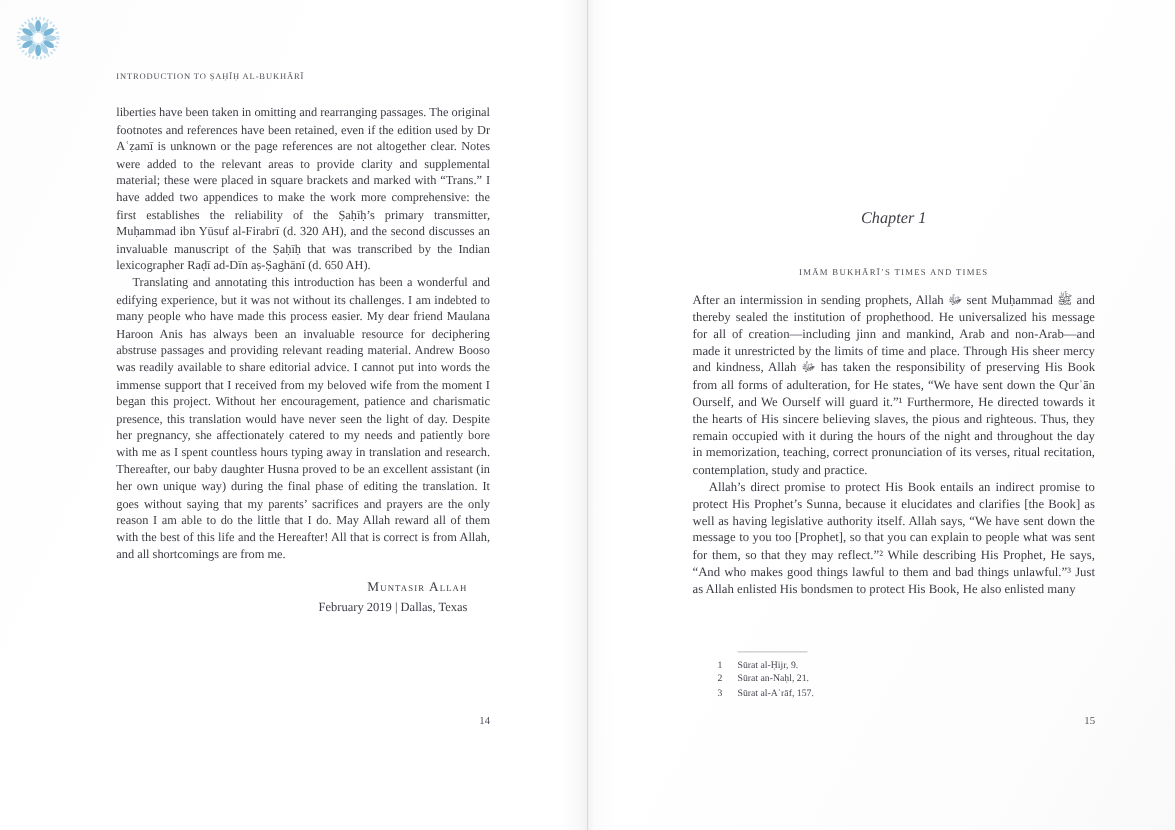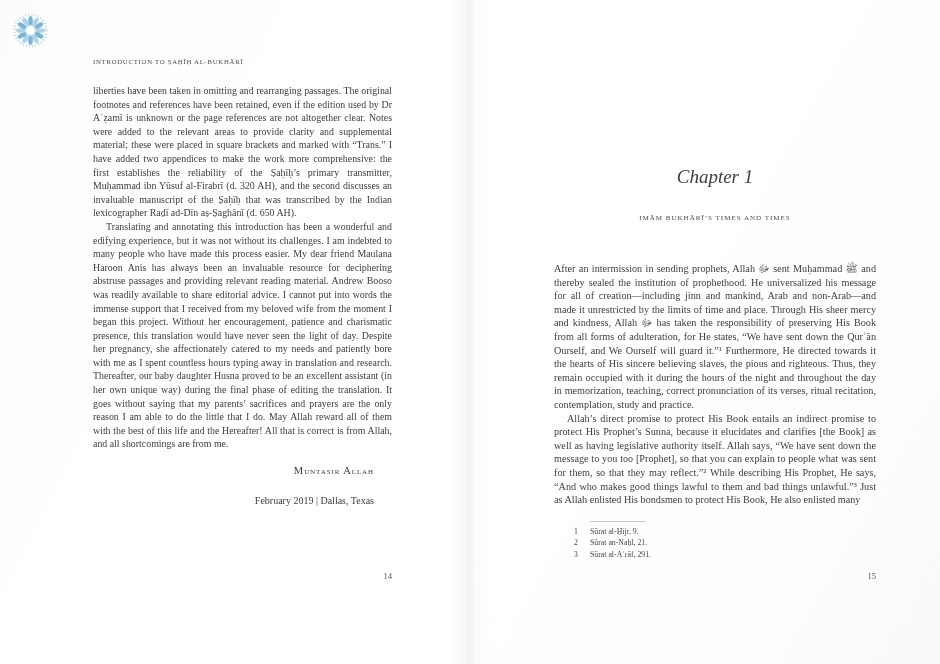--- a/index.html
+++ b/index.html
@@ -51,42 +51,41 @@
   }
   .body-block p { margin: 0; }
   .body-block p.indent { text-indent: 13px; }
   .signature {
     margin-top: 13px; text-align: right; padding-right: 18px;
   }
   .sig-name {
     font-variant: small-caps; letter-spacing: 0.9px;
     font-size: 10.6px; color: #3c3c44;
   }
-  .sig-date { font-size: 10px; color: #3c3c44; margin-top: 16px; }
+  .sig-date { font-size: 10px; color: #3c3c44; margin-top: 2px; }
   .page-number {
     position: absolute; top: 571px; width: 299px;
     text-align: right; font-size: 8.6px; color: #54545c;
   }
   .page.left .page-number { left: 93px; }
   .page.right .page-number { left: 84px; width: 322px; }
 
   
   .chapter-title {
     position: absolute; left: 84px; top: 166px; width: 322px;
     text-align: center; font-style: italic;
-    font-size: 19px; color: #3e3e46;
+    font-size: 13px; color: #3e3e46;
   }
   .section-heading {
     position: absolute; left: 84px; top: 214px; width: 322px;
     text-align: center; font-size: 7px; letter-spacing: 1px; color: #4c4c54;
   }
   .body-block.right-body {
     left: 84px; top: 234px; width: 322px;
     font-size: 10.2px;
-    margin-top: 28px;
   }
   .footnote-rule {
     position: absolute; left: 120px; top: 521px; width: 56px; height: 1px;
     background: #c9c9cd;
   }
   .footnotes {
     position: absolute; left: 104px; top: 526px; width: 300px;
     font-size: 7.8px; line-height: 11.4px; color: #44444c;
   }
   .footnote { display: flex; }
@@ -151,20 +150,20 @@
       <div class="footnote">
         <span class="fn-num">1</span>
         <span class="fn-text">Sūrat al-Ḥijr, 9.</span>
       </div>
       <div class="footnote">
         <span class="fn-num">2</span>
         <span class="fn-text">Sūrat an-Naḥl, 21.</span>
       </div>
       <div class="footnote">
         <span class="fn-num">3</span>
-        <span class="fn-text">Sūrat al-Aʿrāf, 291.</span>
+        <span class="fn-text">Sūrat al-Aʿrāf, 157.</span>
       </div>
     </div>
 
     <div class="page-number">15</div>
   </section>
 
 </div>
 
 </body></html>

